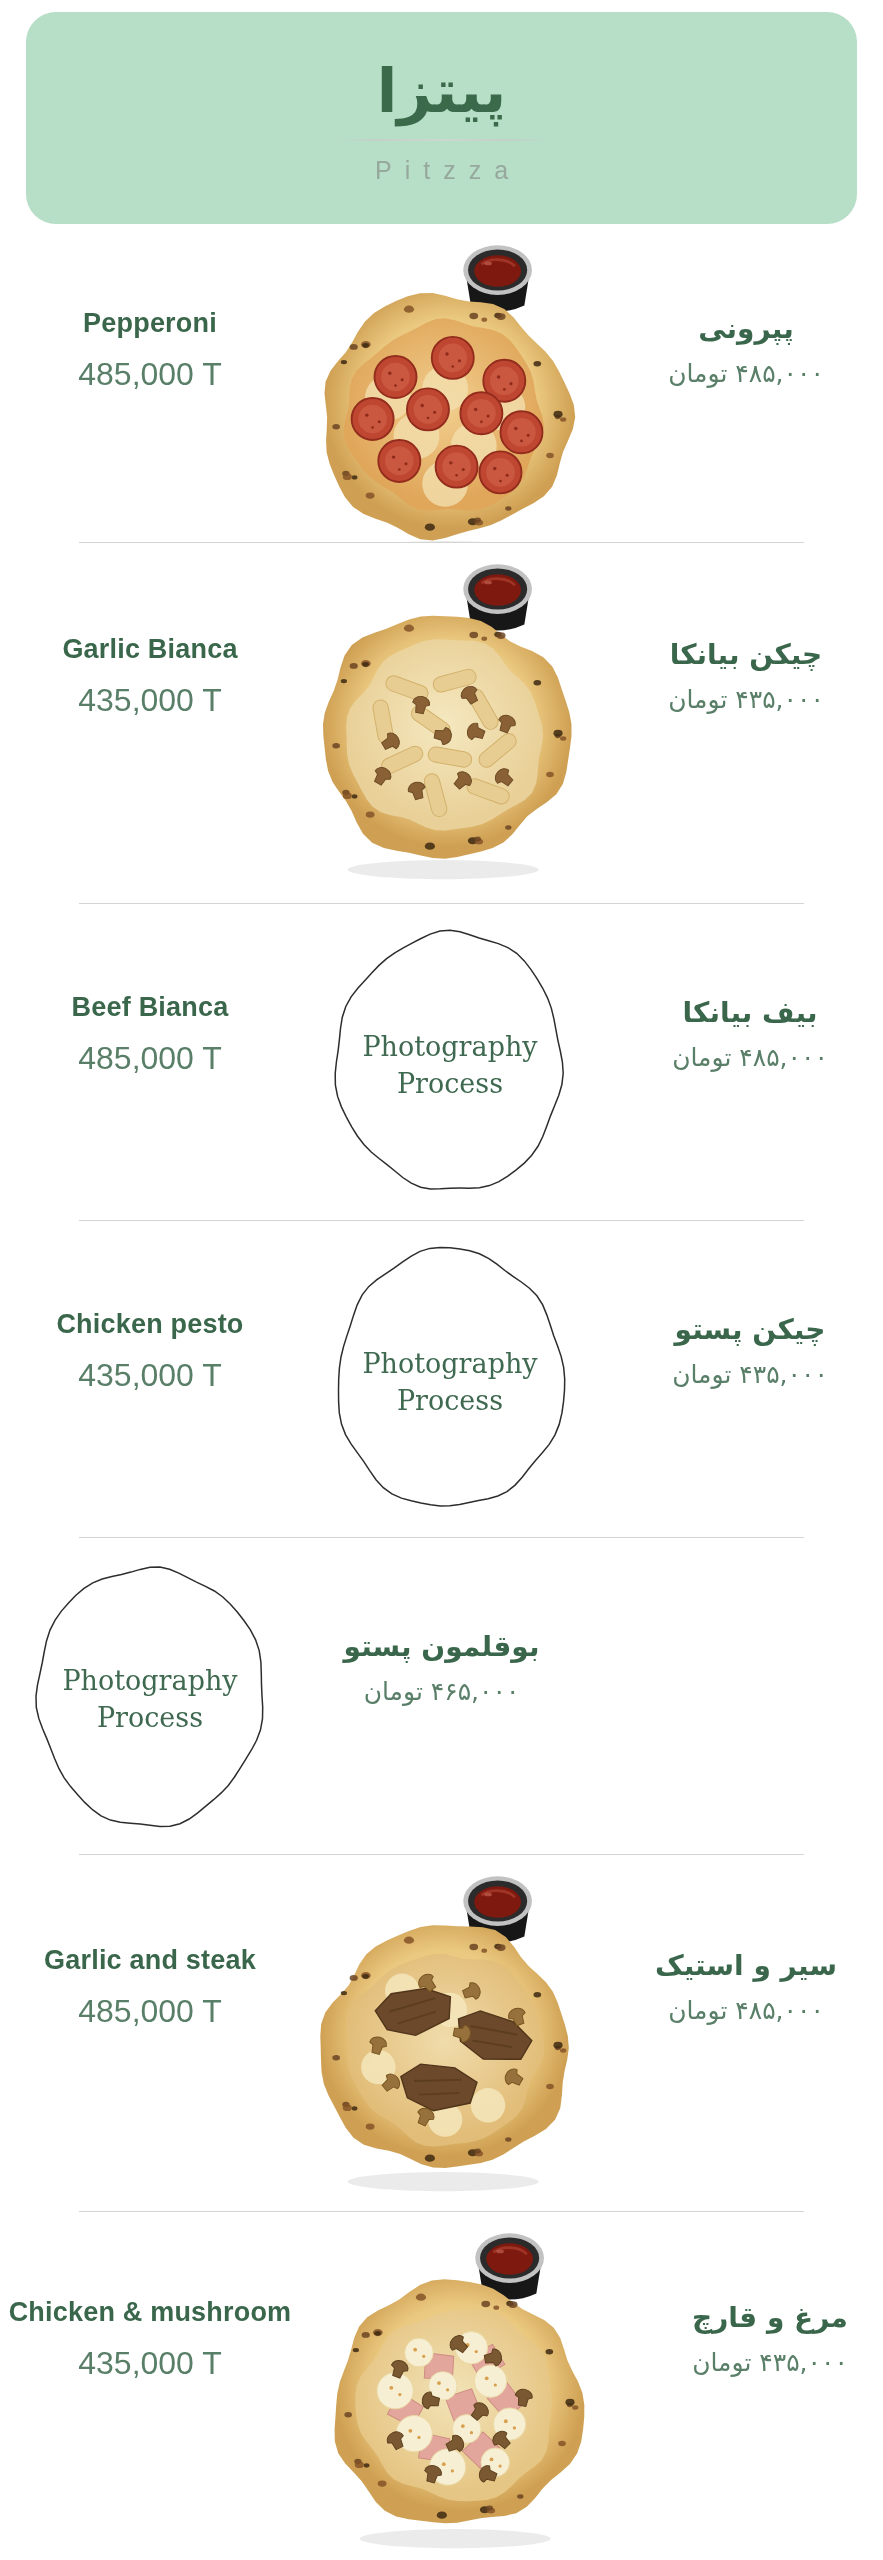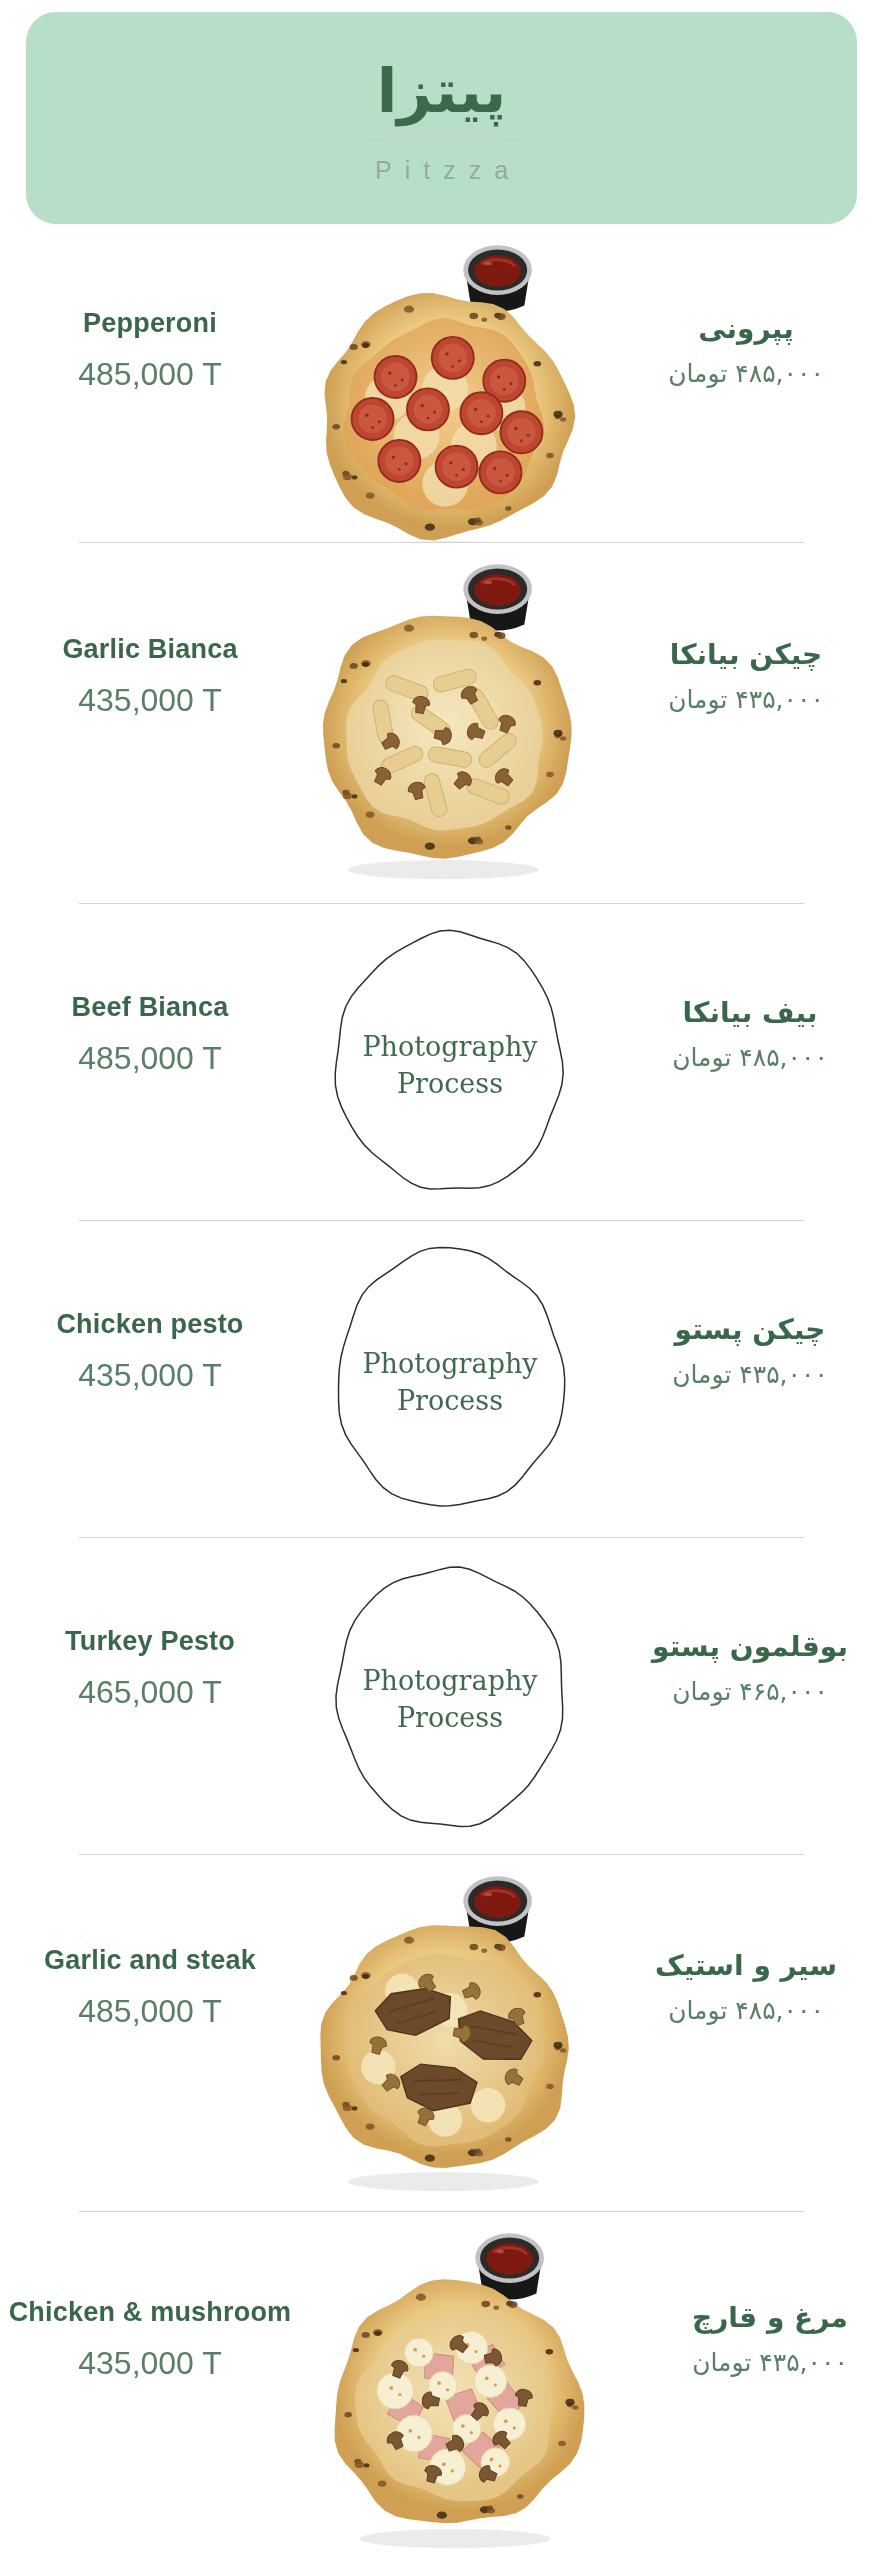--- a/index.html
+++ b/index.html
@@ -384,26 +384,20 @@
       <div class="side" dir="rtl">
         <div class="txt">
           <div class="name-fa">چیکن پستو</div>
           <div class="price-fa">۴۳۵,۰۰۰ تومان</div>
         </div>
       </div>
     </section>
     <div class="rule"></div>
 
     <section class="item h-placeholder">
-      <div class="side">
-        <div class="txt">
-          <div class="name-en">Turkey Pesto</div>
-          <div class="price-en">465,000 T</div>
-        </div>
-      </div>
       <div class="img-col">
           <svg width="300" height="310" viewBox="0 0 300 310">
             <path d="M262.0,156.0L262.7,167.3L262.5,178.6L260.5,189.8L256.6,200.3L251.4,210.0L245.8,219.1L240.2,228.1L234.5,237.0L228.3,245.4L221.2,252.9L213.6,259.7L205.8,266.2L197.7,272.8L189.2,279.0L180.0,283.7L170.1,286.2L160.0,286.4L150.0,285.3L140.2,284.1L130.3,283.3L120.3,282.3L110.4,280.1L101.0,275.9L92.5,269.7L84.7,262.4L77.5,254.6L70.6,246.6L64.3,238.1L59.0,228.7L54.7,218.8L50.8,208.8L46.9,198.9L42.6,188.8L38.8,178.4L36.3,167.4L36.0,156.0L37.5,144.8L39.9,133.8L42.2,123.0L44.2,112.0L46.5,100.9L50.0,90.1L55.1,80.1L61.4,71.1L68.5,62.9L75.9,55.2L84.0,48.4L92.8,42.8L102.2,39.0L111.9,36.5L121.5,34.5L130.9,32.1L140.3,29.4L150.0,27.3L159.9,27.0L169.6,29.2L178.8,33.1L187.7,37.7L196.5,42.1L205.5,46.3L214.4,51.0L222.8,57.0L230.4,64.2L237.5,72.2L244.1,80.8L250.4,89.8L255.6,99.8L259.2,110.6L260.9,122.1L261.3,133.6L261.5,144.9Z" fill="#ffffff" stroke="#2d2d2d" stroke-width="1.5"></path>
             <text x="150" y="150" text-anchor="middle" font-family="DejaVu Serif, Liberation Serif, serif" font-size="27" fill="var(--placeholder-text)">Photography</text>
             <text x="150" y="187" text-anchor="middle" font-family="DejaVu Serif, Liberation Serif, serif" font-size="27" fill="var(--placeholder-text)">Process</text>
           </svg>
         </div>
       <div class="side" dir="rtl">
         <div class="txt">
           <div class="name-fa">بوقلمون پستو</div>

